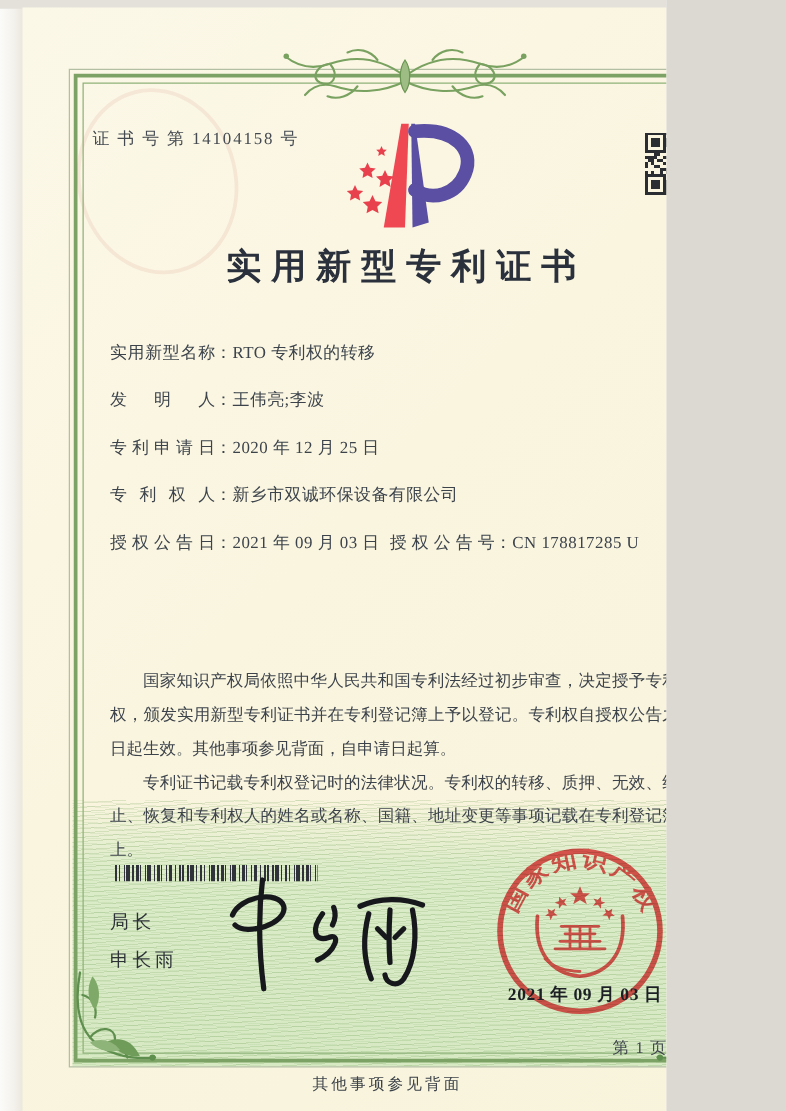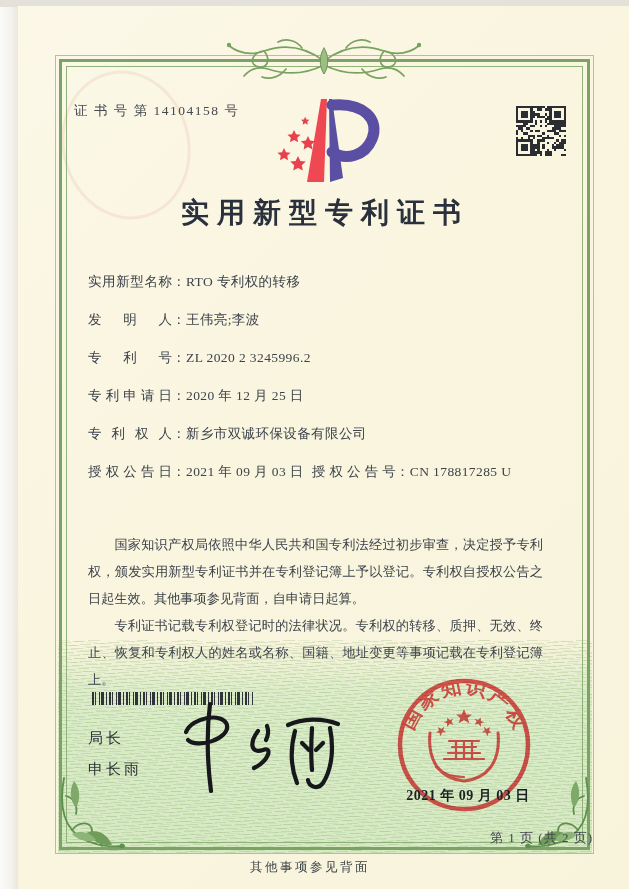--- a/index.html
+++ b/index.html
@@ -1,18 +1,18 @@
 <!DOCTYPE html>
 <html><head>
 <meta charset="utf-8">
 <style>
   html,body{margin:0;padding:0;background:#dcd9d2;}
   *{box-sizing:border-box;}
   #scan{
-    position:relative;width:629px;height:889px;overflow:hidden;
+    position:relative;width:533px;height:889px;overflow:hidden;
     background:#ffffff;
     font-family:"Liberation Serif","DejaVu Serif",serif;
   }
   
   .edge-left{position:absolute;left:0;top:0;width:20px;height:889px;
     background:linear-gradient(to right,#fbfbf9 0%,#f4f2ec 55%,#e7e4da 100%);z-index:0;}
   .edge-top{position:absolute;left:0;top:0;width:629px;height:7px;background:#e3e1da;z-index:1;}
   .paper{position:absolute;left:18px;top:6px;width:611px;height:883px;
     background:linear-gradient(135deg,#fcf8e8 0%,#faf5df 45%,#f8f3db 100%);z-index:1;}
   
@@ -381,23 +381,20 @@
   <div class="txt title">实用新型专利证书</div>
 
   <div class="txt fields">
     <div class="frow">
       <span class="flabel">实用新型名称</span><span class="fcolon">：</span><span class="fvalue">RTO 专利权的转移</span>
     </div>
     <div class="frow">
       <span class="flabel">发明人</span><span class="fcolon">：</span><span class="fvalue">王伟亮;李波</span>
     </div>
     <div class="frow">
-      <span class="flabel">专利号</span><span class="fcolon">：</span><span class="fvalue">ZL 2020 2 3245996.2</span>
-    </div>
-    <div class="frow">
       <span class="flabel">专利申请日</span><span class="fcolon">：</span><span class="fvalue">2020 年 12 月 25 日</span>
     </div>
     <div class="frow">
       <span class="flabel">专利权人</span><span class="fcolon">：</span><span class="fvalue">新乡市双诚环保设备有限公司</span>
     </div>
     <div class="frow">
       <span class="flabel">授权公告日</span><span class="fcolon">：</span><span class="fvalue">2021 年 09 月 03 日</span><span class="flabel2">授权公告号</span><span class="fcolon">：</span><span class="fvalue">CN 178817285 U</span>
     </div>
   </div>
 

